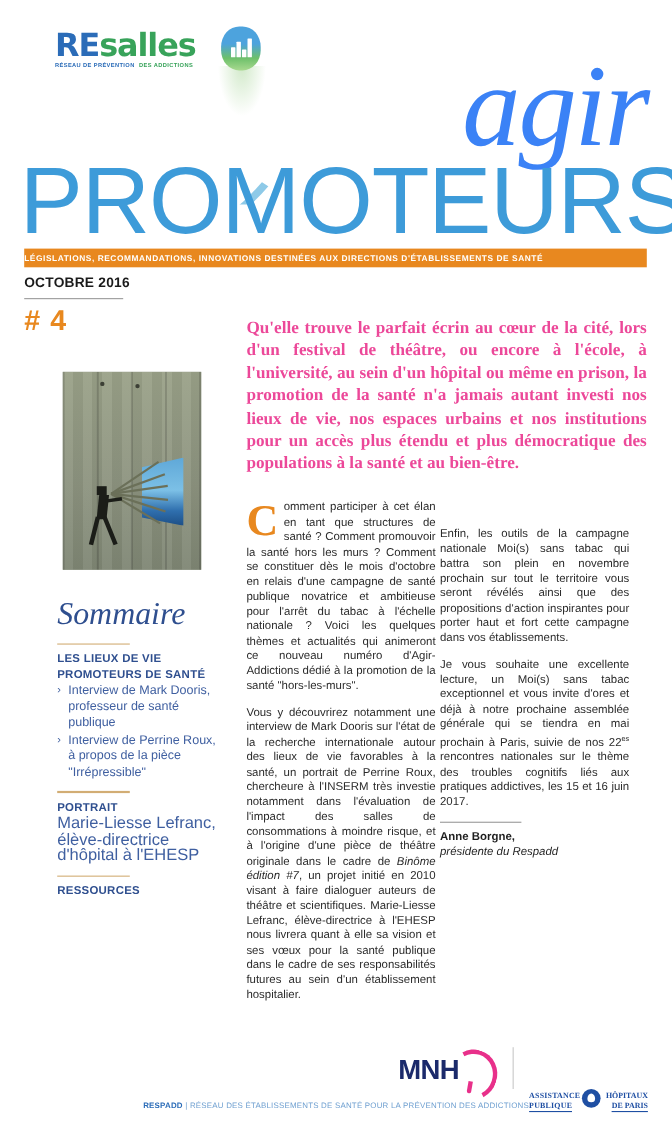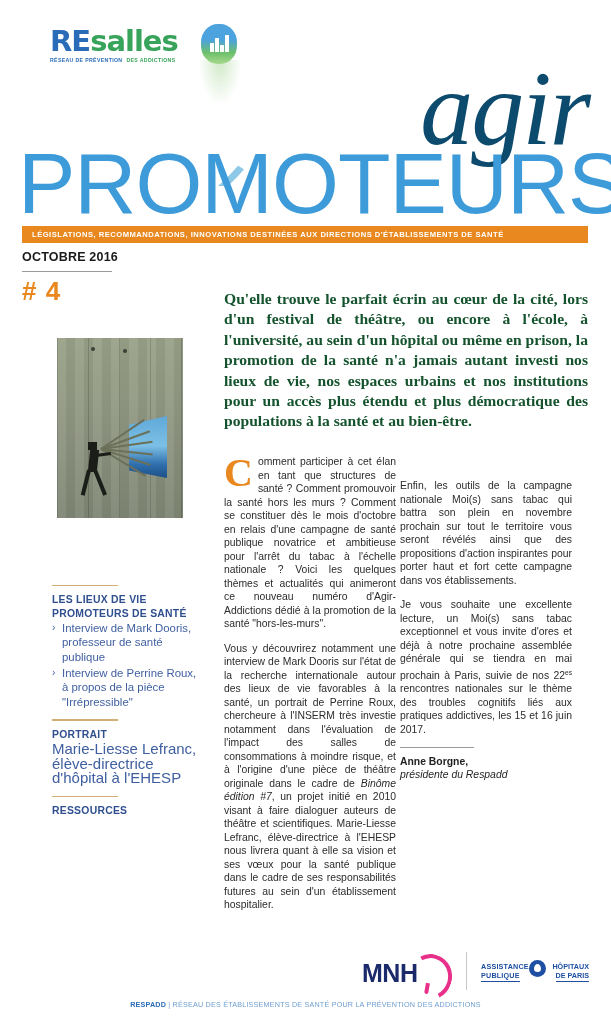--- a/index.html
+++ b/index.html
@@ -30,31 +30,31 @@
   .logo-sub .sep{display:inline-block;width:4px;}
   .logo-sub .g{color:#38a35a;}
   .logo-badge{position:absolute;left:151px;top:-2px;width:36px;height:40px;border-radius:46%;
               background:linear-gradient(180deg,#4da3dd 0%,#4da3dd 40%,#6dc06a 72%,#a8d98f 100%);}
   .logo-badge .bars{position:absolute;left:8px;top:10px;width:20px;height:18px;}
   .logo-badge .bar{position:absolute;bottom:0;background:#ffffff;width:4px;border-radius:.5px;}
   .logo-glow{position:absolute;left:148px;top:34px;width:44px;height:46px;
              background:radial-gradient(ellipse at 50% 0%,rgba(140,200,120,.40),rgba(255,255,255,0) 70%);}
 
   
-  .agir{position:absolute;right:22px;top:56px;
+  .agir{position:absolute;right:22px;top:44px;
         font-family:"Liberation Serif","DejaVu Serif",serif;font-style:italic;
-        font-size:106px;line-height:106px;color:#0c4a6e;letter-spacing:-2px;}
+        font-size:106px;line-height:106px;color:#3b82f6;letter-spacing:-2px;}
   .addictions{position:absolute;left:18px;top:140px;
         font-family:"Liberation Sans",sans-serif;font-weight:300;
         font-size:86px;line-height:86px;color:#3d9bd9;letter-spacing:-1px;}
 
   
   .strip{position:absolute;left:22px;top:226px;width:566px;height:17px;background:#e8881f;}
   .strip span{display:block;color:#ffffff;font-size:7.6px;font-weight:bold;
-              letter-spacing:.5px;line-height:17px;padding-left:10px;white-space:nowrap;}
+              letter-spacing:.5px;line-height:17px;white-space:nowrap;}
 
   
   .date{position:absolute;left:22px;top:250px;font-size:12.5px;font-weight:bold;
         color:#1a1a1a;letter-spacing:.2px;}
   .date-rule{position:absolute;left:22px;top:271px;width:90px;height:1px;background:#9a9a9a;}
   .issue{position:absolute;left:22px;top:276px;font-size:26px;font-weight:bold;color:#e8881f;
          letter-spacing:1px;}
 
   
   .photo{position:absolute;left:57px;top:338px;width:126px;height:180px;overflow:hidden;
@@ -93,21 +93,21 @@
   .som-h{color:#2f4f8f;font-size:10.4px;font-weight:bold;letter-spacing:.25px;line-height:13.2px;
          text-transform:uppercase;}
   .som-p{color:#3f5fa0;font-size:15px;line-height:14.6px;margin-top:1px;}
   .som-li{color:#3f5fa0;font-size:11.4px;line-height:14.6px;padding-left:10px;
           position:relative;margin-top:1px;}
   .som-li .chev{position:absolute;left:0;top:0;color:#3f5fa0;font-size:10px;}
 
   
   .chapo{position:absolute;left:224px;top:289px;width:364px;
          font-family:"Liberation Serif","DejaVu Serif",serif;font-weight:bold;
-         font-size:15.6px;line-height:20.4px;color:#14532d;text-align:justify;}
+         font-size:15.6px;line-height:20.4px;color:#ec4899;text-align:justify;}
 
   
   .col{position:absolute;top:455px;width:172px;
        font-size:10.4px;line-height:13.5px;color:#2b2b2b;text-align:justify;}
   .col.left{left:224px;}
   .col.right{left:400px;margin-top:24px;}
   .col p{margin:0 0 11px 0;}
   .dropcap{float:left;font-family:"Liberation Serif","DejaVu Serif",serif;
            font-size:40px;line-height:32px;color:#e8881f;font-weight:bold;
            padding:2px 5px 0 0;}
@@ -121,21 +121,21 @@
   .mnh{position:absolute;left:362px;top:957px;width:96px;height:36px;}
   .mnh-text{position:absolute;left:0;top:2px;font-size:25px;font-weight:bold;color:#1b2a6b;
             letter-spacing:-.5px;font-family:"Liberation Sans",sans-serif;}
   .mnh-swoosh{position:absolute;left:46px;top:-3px;width:36px;height:38px;
               border:4px solid #e8308a;border-radius:50%;
               border-left-color:transparent;border-bottom-color:transparent;
               transform:rotate(18deg);}
   .mnh-tail{position:absolute;left:63px;top:26px;width:4px;height:11px;background:#e8308a;
             border-radius:0 0 3px 3px;transform:rotate(10deg);}
   .fsep{position:absolute;left:466px;top:952px;width:1px;height:38px;background:#c8c8c8;}
-  .aphp{position:absolute;left:481px;top:962px;width:108px;height:24px;color:#1f4fa3;}
+  .aphp{position:absolute;left:481px;top:992px;width:108px;height:24px;color:#1f4fa3;font-family:Liberation Serif, serif;}
   .aphp .l1,.aphp .l2{position:absolute;font-size:7.2px;font-weight:bold;letter-spacing:.2px;
         white-space:nowrap;}
   .aphp .l1{left:0;top:0;}
   .aphp .l2{left:0;top:9px;border-bottom:1px solid #1f4fa3;padding-bottom:1px;}
   .aphp .r1{position:absolute;right:0;top:0;font-size:7.2px;font-weight:bold;white-space:nowrap;}
   .aphp .r2{position:absolute;right:0;top:9px;font-size:7.2px;font-weight:bold;white-space:nowrap;
         border-bottom:1px solid #1f4fa3;padding-bottom:1px;}
   .aphp-mark{position:absolute;left:48px;top:-2px;width:17px;height:17px;border-radius:50%;
         background:#1f4fa3;}
   .aphp-mark:after{content:"";position:absolute;left:5px;top:4px;width:7px;height:8px;
@@ -193,20 +193,21 @@
     </div>
     <div class="man">
       <div class="head"></div>
         <div class="torso"></div>
         <div class="arm"></div>
       <div class="leg1"></div>
         <div class="leg2"></div>
     </div>
   </div>
 
+  <div class="sommaire-title">Sommaire</div>
   <div class="som">
 
     <div class="som-rule first"></div>
     <div class="som-h">LES LIEUX DE VIE PROMOTEURS DE SANTÉ</div>
     <div class="som-li">
       <span class="chev">›</span>
       <span>Interview de Mark Dooris, professeur de santé publique</span>
     </div>
     <div class="som-li">
       <span class="chev">›</span>

